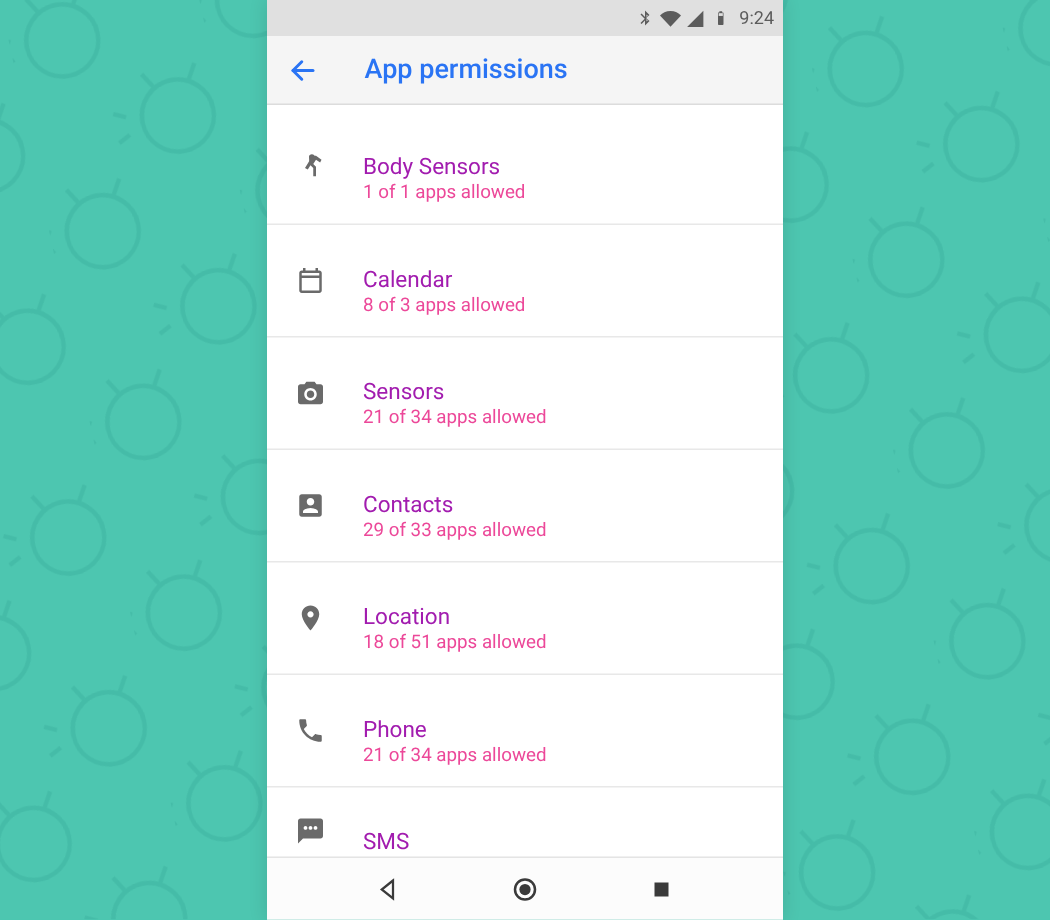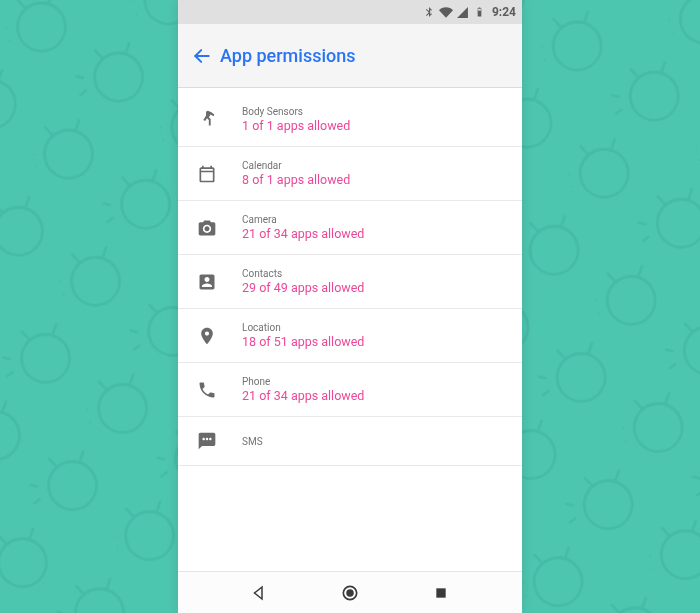--- a/index.html
+++ b/index.html
@@ -32,51 +32,51 @@
       display: flex;
       justify-content: flex-end;
       align-items: center;
       gap: 3px;
       padding: 0 6px;
       font-size: 12px;
       color: #5c5c5c;
     }
     .statusbar .ico { width:14px; height:14px; display:flex; align-items:center; justify-content:center; }
     .statusbar svg { display:block; }
-    .statusbar .time { font-weight:700; margin-left:2px; }
+    .statusbar .time { font-weight:400; margin-left:2px; }
     
     .appbar {
-      height: 64px;
+      height: 46px;
       background: #f5f5f5;
       border-bottom: 1px solid #dcdcdc;
       display: flex;
       align-items: center;
       padding: 1px 14px;
-      gap: 8px;
+      gap: 31px;
     }
     .appbar .back { width:20px; height:20px; color:#2a74f4; display:flex; align-items:center; justify-content:center; cursor:pointer; }
     .appbar .title { color:#2a74f4; font-size:18px; font-weight:500; }
     
     .list {
       flex: 1;
       overflow: hidden;
       background:#fff;
     }
     .row {
       display:flex;
       align-items:center;
       padding: 13px 18px 13px 18px;
       border-bottom: 1px solid #e8e8e8;
       gap: 24px;
       cursor: pointer;
     }
     .row:first-child { padding-top: 18px; }
     .row .ricon { width:22px; height:22px; color:#6a6a6a; flex-shrink:0; display:flex; align-items:center; justify-content:center;}
     .row .rtext { display:flex; flex-direction:column; gap:1px; }
-    .row .rtitle { font-size:10px; color:#737373; }
+    .row .rtitle { font-size:15px; color:#a21caf;margin-top:14px; }
     .row .rsub { font-size:12.5px; color:#ec4899; }
     
     .navbar {
       height: 42px;
       background:#fcfcfc;
       border-top:1px solid #e4e4e4;
       display:flex;
       align-items:center;
       justify-content:space-around;
       padding: 0 36px;
@@ -160,45 +160,45 @@
     </div>
 
     <div class="row">
       <span class="ricon">
         <svg viewBox="0 0 24 24" width="20" height="20" fill="#6a6a6a">
             <path d="M19 4h-1V2h-2v2H8V2H6v2H5C3.9 4 3 4.9 3 6v14c0 1.1.9 2 2 2h14c1.1 0 2-.9 2-2V6c0-1.1-.9-2-2-2zm0 16H5V10h14v10zM5 8V6h14v2H5z"></path>
           </svg>
       </span>
       <span class="rtext">
         <span class="rtitle">Calendar</span>
-        <span class="rsub">8 of 1 apps allowed</span>
+        <span class="rsub">8 of 3 apps allowed</span>
       </span>
     </div>
 
     <div class="row">
       <span class="ricon">
         <svg viewBox="0 0 24 24" width="20" height="20" fill="#6a6a6a">
             <path d="M20 5h-3.2l-1.5-2h-6.6L7.2 5H4c-1.1 0-2 .9-2 2v12c0 1.1.9 2 2 2h16c1.1 0 2-.9 2-2V7c0-1.1-.9-2-2-2zm-8 13c-2.8 0-5-2.2-5-5s2.2-5 5-5 5 2.2 5 5-2.2 5-5 5zm0-8c-1.7 0-3 1.3-3 3s1.3 3 3 3 3-1.3 3-3-1.3-3-3-3z"></path>
           </svg>
       </span>
       <span class="rtext">
-        <span class="rtitle">Camera</span>
+        <span class="rtitle">Sensors</span>
         <span class="rsub">21 of 34 apps allowed</span>
       </span>
     </div>
 
     <div class="row">
       <span class="ricon">
         <svg viewBox="0 0 24 24" width="20" height="20" fill="#6a6a6a">
             <path d="M19 3H5c-1.1 0-2 .9-2 2v14c0 1.1.9 2 2 2h14c1.1 0 2-.9 2-2V5c0-1.1-.9-2-2-2zm-7 3c1.7 0 3 1.3 3 3s-1.3 3-3 3-3-1.3-3-3 1.3-3 3-3zm6 12H6v-1c0-2 4-3.1 6-3.1s6 1.1 6 3.1v1z"></path>
           </svg>
       </span>
       <span class="rtext">
         <span class="rtitle">Contacts</span>
-        <span class="rsub">29 of 49 apps allowed</span>
+        <span class="rsub">29 of 33 apps allowed</span>
       </span>
     </div>
 
     <div class="row">
       <span class="ricon">
         <svg viewBox="0 0 24 24" width="20" height="20" fill="#6a6a6a">
             <path d="M12 2C8.1 2 5 5.1 5 9c0 5.3 7 13 7 13s7-7.7 7-13c0-3.9-3.1-7-7-7zm0 9.5c-1.4 0-2.5-1.1-2.5-2.5S10.6 6.5 12 6.5s2.5 1.1 2.5 2.5S13.4 11.5 12 11.5z"></path>
           </svg>
       </span>
       <span class="rtext">

